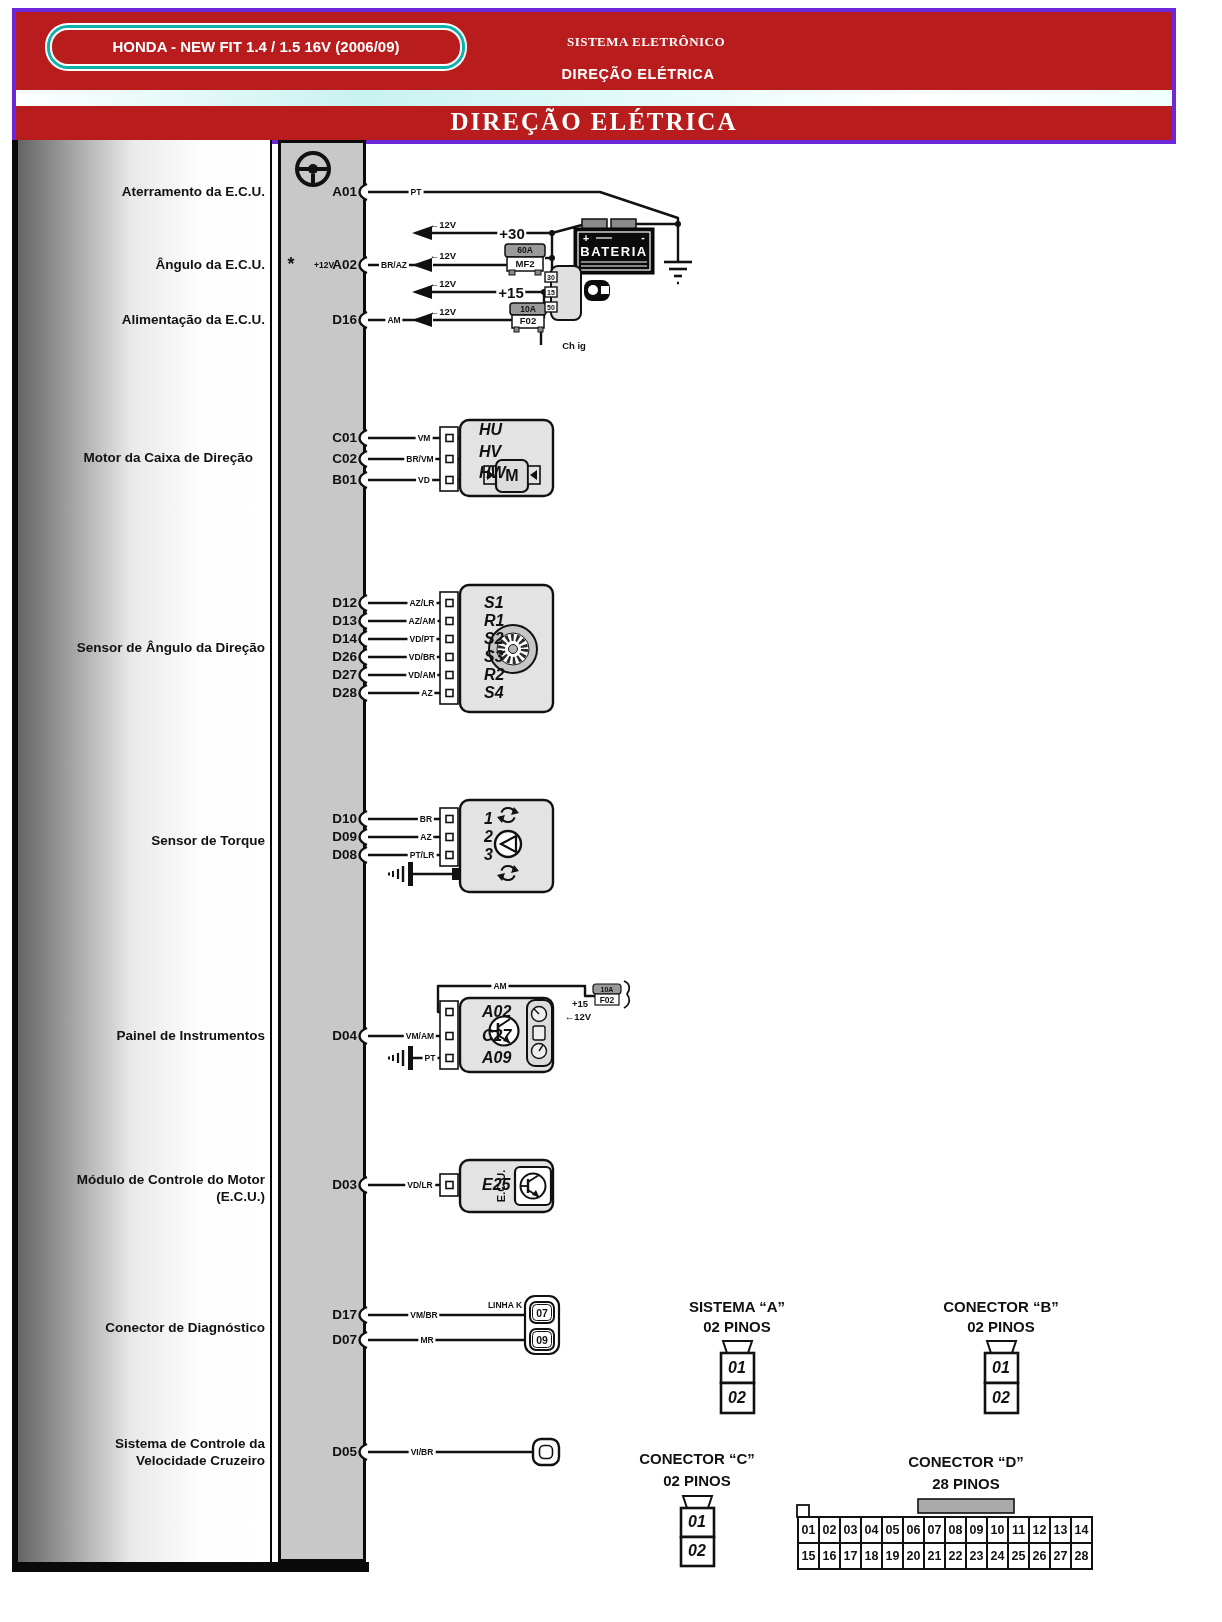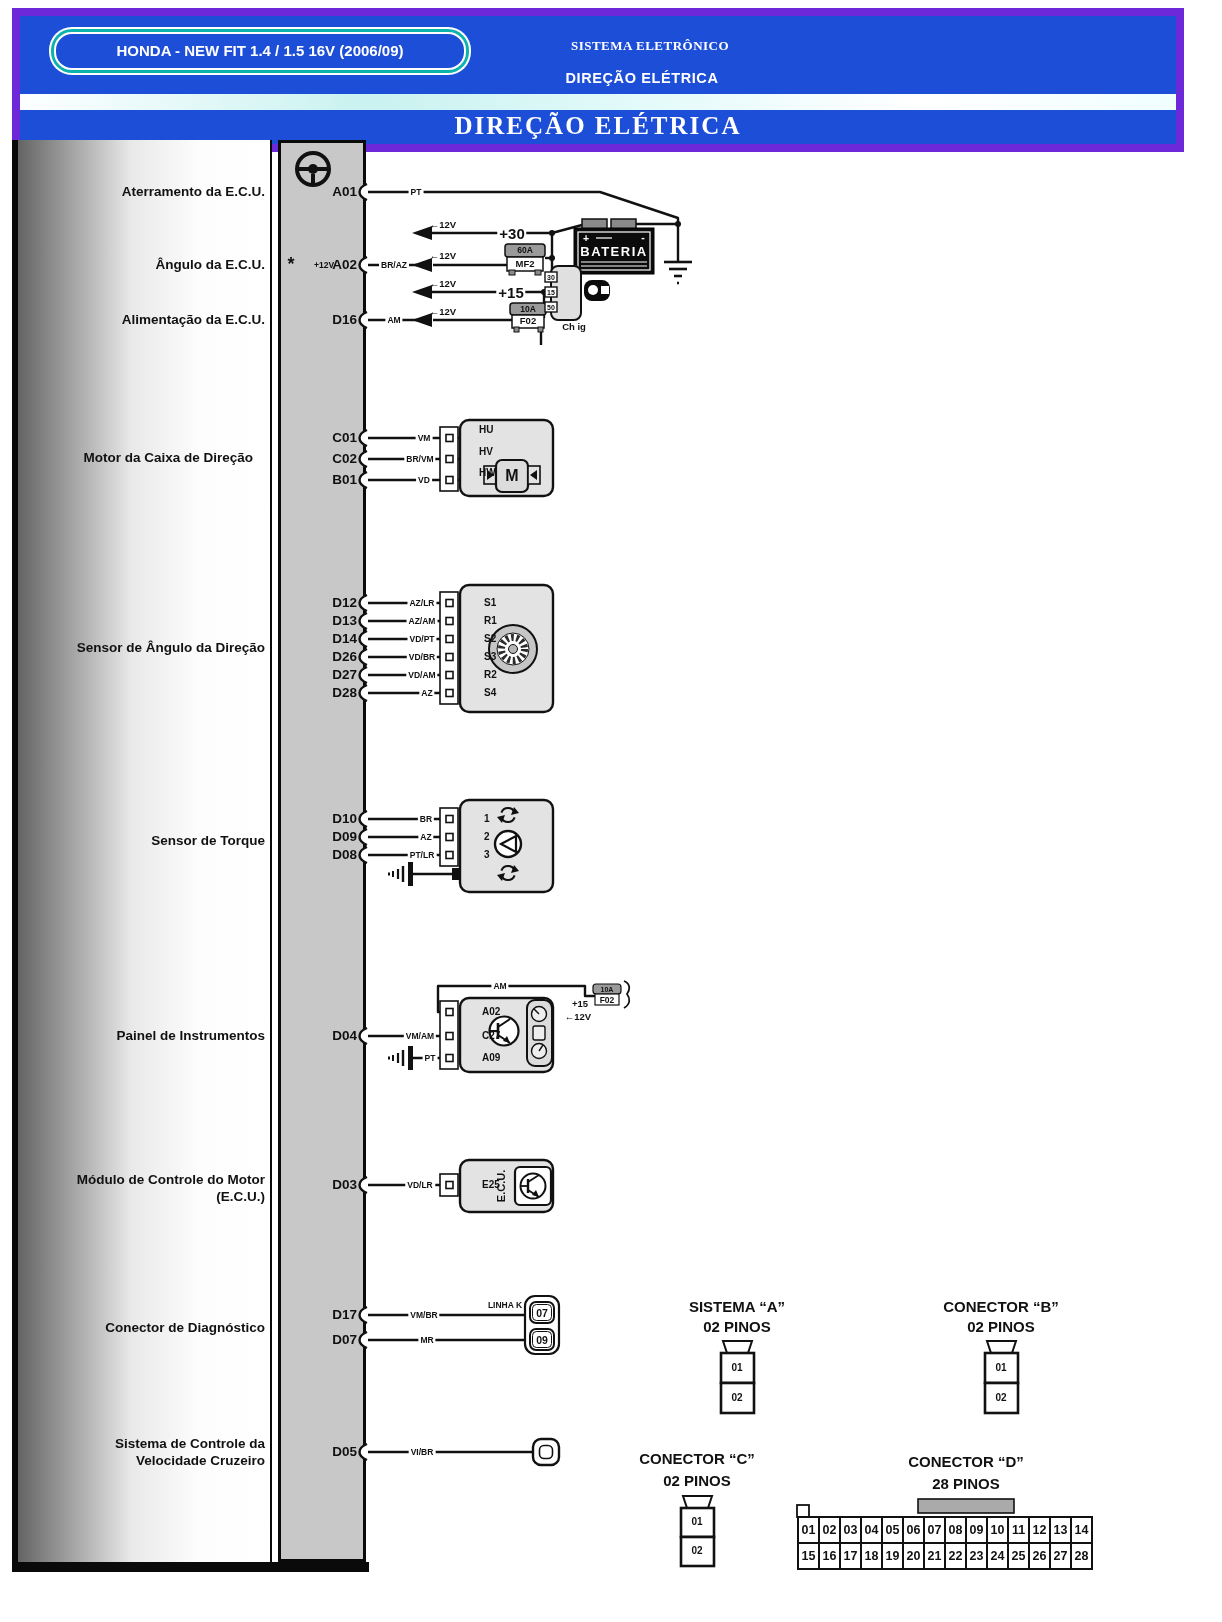--- a/index.html
+++ b/index.html
@@ -1,20 +1,20 @@
 <!DOCTYPE html>
 <html><head>
 <meta charset="utf-8">
 <style>
   html,body{margin:0;padding:0;background:#fff;}
   #page{position:relative;width:1222px;height:1622px;background:#fff;overflow:hidden;
         font-family:"Liberation Sans",sans-serif;}
   
-  .hdr{position:absolute;left:12px;top:8px;width:1156px;height:128px;background:#1d4ed8;
-       border:8px solid #6d28d9;}
+  .hdr{position:absolute;left:12px;top:8px;width:1156px;height:128px;background:#b91c1c;
+       border:4px solid #6d28d9;}
   .badge{position:absolute;left:34px;top:16px;width:408px;height:34px;line-height:34px;
          text-align:center;color:#fff;font-weight:bold;font-size:15px;border:2px solid #fff;
          border-radius:18px;box-shadow:0 0 0 3px #0cb2ac,0 0 0 5px #fff;}
   .sysT{position:absolute;left:630px;top:30px;transform:translate(-50%,-50%);color:#fff;
         font-family:"Liberation Serif",serif;font-weight:bold;font-size:13px;letter-spacing:.5px;white-space:nowrap;}
   .subT{position:absolute;left:622px;top:62px;transform:translate(-50%,-50%);color:#fff;
         font-weight:bold;font-size:14.5px;letter-spacing:.6px;white-space:nowrap;}
   .stripe{position:absolute;left:0;top:78px;width:100%;height:16px;
         background:linear-gradient(90deg,#fdffff 0%,#c9f2f0 30%,#e4fbfa 55%,#ffffff 78%,#effffe 100%);}
   .titlebar{position:absolute;left:0;top:94px;width:100%;height:32px;display:flex;
@@ -30,21 +30,21 @@
   .ecucol{position:absolute;left:278px;top:140px;width:82px;height:1416px;background:#c8c8c8;
         border:3px solid #0a0a0a;}
   svg{position:absolute;left:0;top:0;}
   
   .s{position:absolute;font-weight:bold;color:#111;white-space:nowrap;line-height:1;}
   .c{transform:translate(-50%,-50%);}
   .r{transform:translate(-100%,-50%);}
   .l{transform:translate(0,-50%);margin-left:16px;}
   .bg{background:#fff;padding:0 2px;}
   .f7{font-size:7px;} .f8{font-size:8.5px;} .f9{font-size:9.5px;} .f10{font-size:10.5px;}
-  .f11{font-size:11px;} .f12{font-size:10px;} .f13{font-size:13.5px;} .f15{font-size:15px;}
+  .f11{font-size:11px;} .f12{font-size:16px;font-style:italic;} .f13{font-size:13.5px;} .f15{font-size:15px;}
   .f16{font-size:16px;} .f18{font-size:18px;}
   .serif{font-family:Liberation Sans, sans-serif;}
   .wht{color:#fff;}
   .vert{transform:translate(-50%,-50%) rotate(-90deg);}
   .s i{font-style:normal;}
   
   .drow{position:absolute;display:flex;}
   .dcell{width:23px;height:28px;margin-left:-2px;border:2px solid #111;background:#fff;
         box-sizing:border-box;font-weight:bold;font-size:12.5px;display:flex;
         align-items:center;justify-content:center;color:#111;}
@@ -423,21 +423,21 @@
   <div class="s c f8" style="left:525px;top:250px">60A</div>
   <div class="s c f9" style="left:525px;top:264px">MF2</div>
   <div class="s c f8" style="left:528px;top:309px">10A</div>
   <div class="s c f9" style="left:528px;top:321px">F02</div>
   <div class="s c f15 wht serif" style="left:614px;top:251px;letter-spacing:1.5px;font-size:13px">BATERIA</div>
   <div class="s c f10 wht" style="left:586px;top:238px">+</div>
   <div class="s c f10 wht" style="left:643px;top:237px">-</div>
   <div class="s c f7" style="left:551px;top:277px">30</div>
   <div class="s c f7" style="left:551px;top:292px">15</div>
   <div class="s c f7" style="left:551px;top:307px">50</div>
-  <div class="s c f9" style="left:574px;top:327px">Ch ig</div>
+  <div class="s c f9" style="left:574px;top:346px">Ch ig</div>
 
   <div class="s l f12" style="left:463px;top:430px">HU</div>
   <div class="s l f12" style="left:463px;top:452px">HV</div>
   <div class="s l f12" style="left:463px;top:473px">HW</div>
   <div class="s c f16" style="left:512px;top:476px">M</div>
 
   <div class="s l f12" style="left:468px;top:603px">S1</div>
   <div class="s l f12" style="left:468px;top:621px">R1</div>
   <div class="s l f12" style="left:468px;top:639px">S2</div>
   <div class="s l f12" style="left:468px;top:657px">S3</div>

